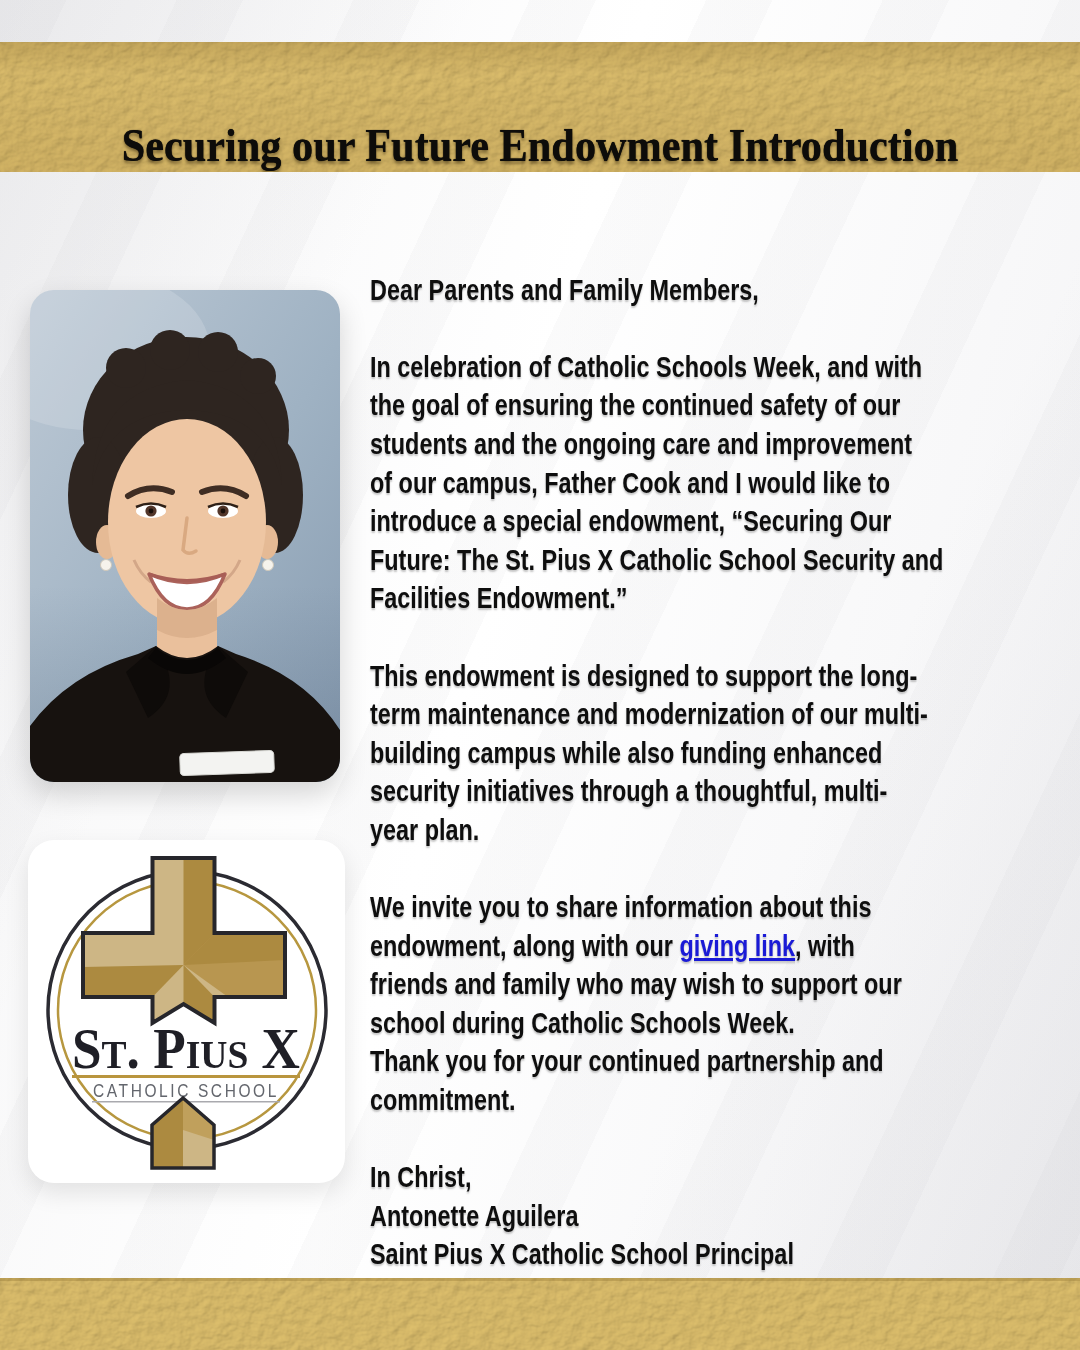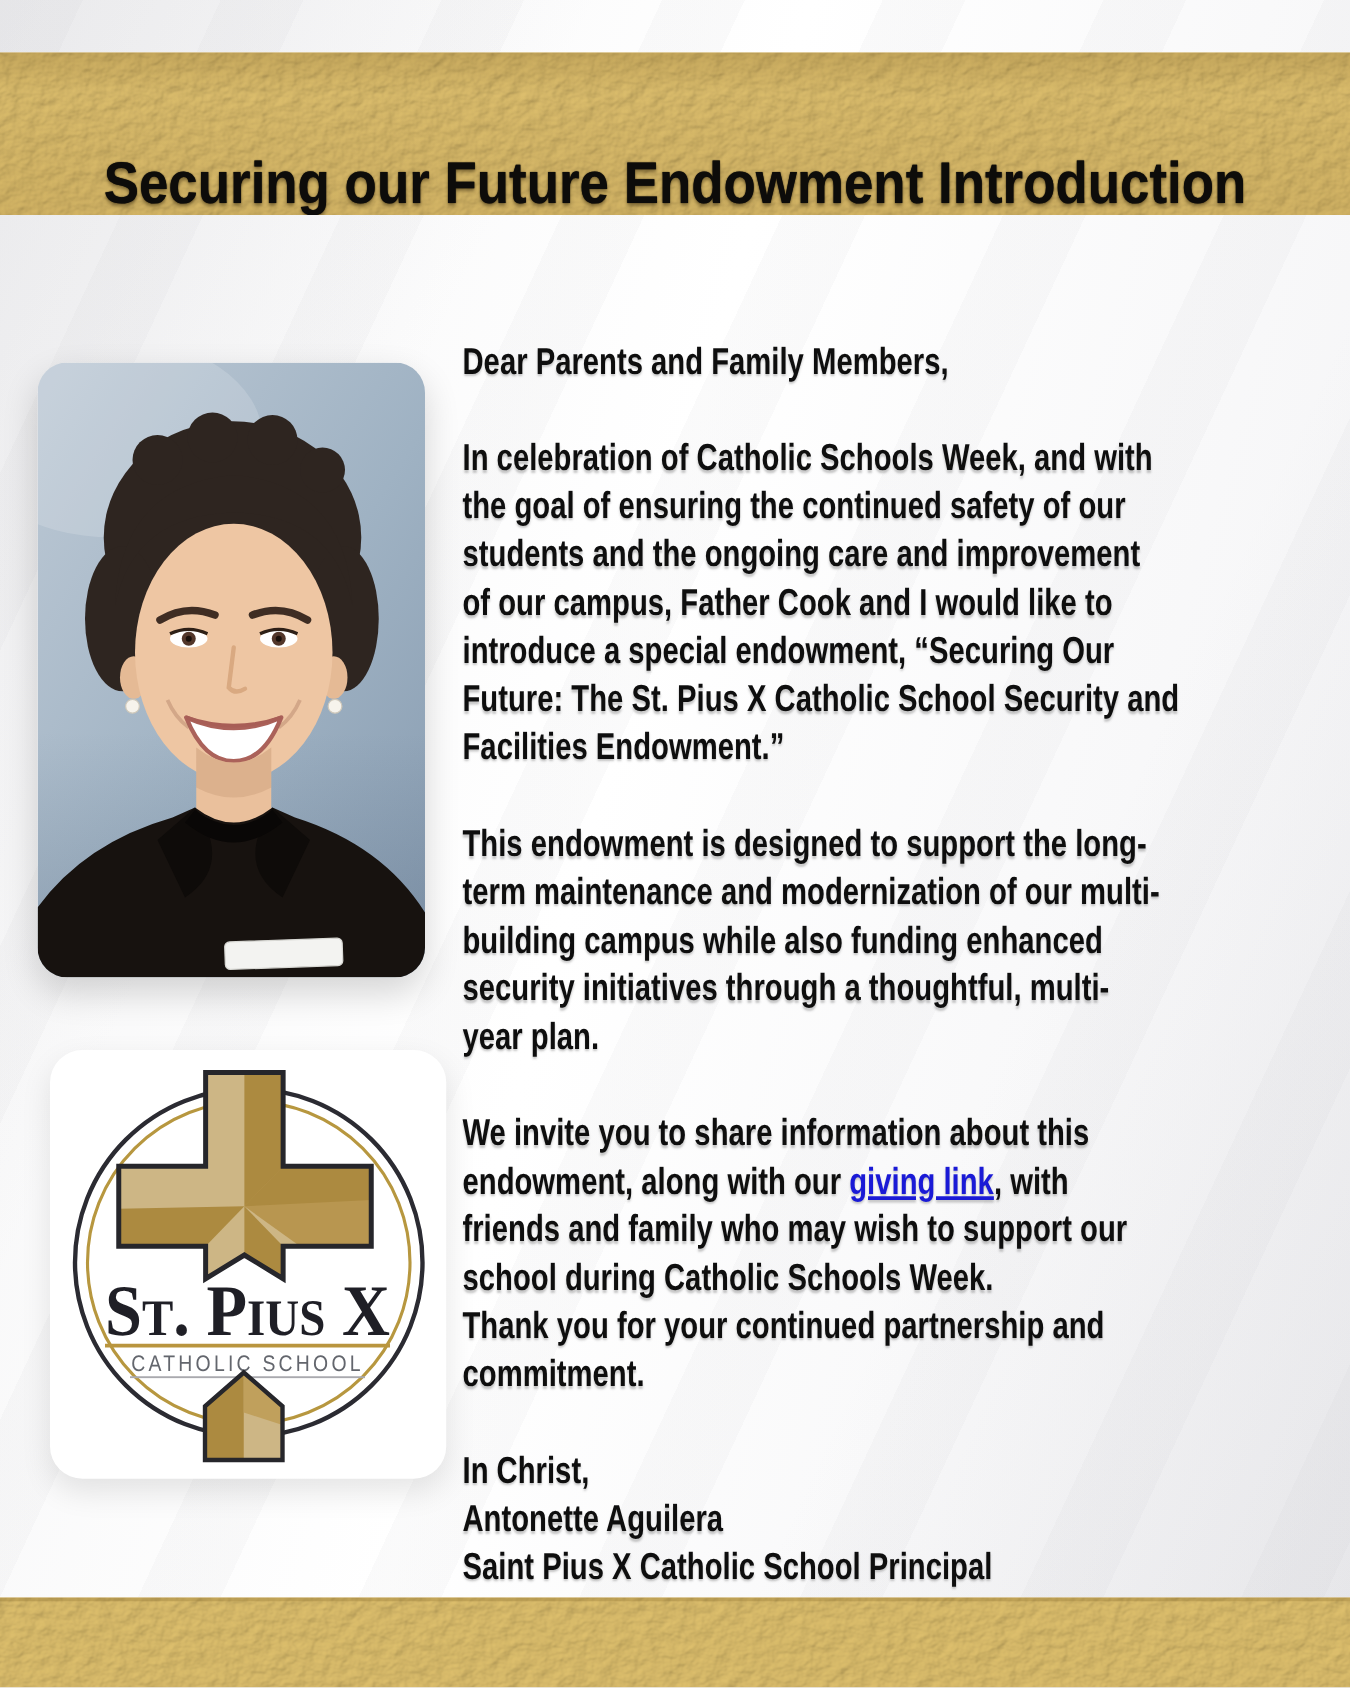--- a/index.html
+++ b/index.html
@@ -7,36 +7,36 @@
     position:relative;width:1080px;height:1350px;overflow:hidden;
     font-family:"Liberation Sans",sans-serif;
     background:
       linear-gradient(115deg, rgba(185,185,192,.20) 0%, rgba(255,255,255,0) 28%),
       linear-gradient(295deg, rgba(185,185,192,.22) 0%, rgba(255,255,255,0) 30%),
       repeating-linear-gradient(115deg, rgba(120,120,130,.035) 0 60px, rgba(255,255,255,0) 60px 160px),
       linear-gradient(105deg,#f5f5f6 0%,#ffffff 45%,#f2f2f4 100%);
   }
   .gold-band{position:absolute;left:0;width:1080px;background:#d2b267;overflow:hidden;}
   .gold-band svg{position:absolute;left:0;top:0;width:100%;height:100%;display:block;}
-  .banner{top:42px;height:130px;}
+  .banner{top:42px;height:130px;font-family:Liberation Serif, serif;}
   .bottom-band{top:1278px;height:72px;}
   .banner-title{
     position:absolute;left:-60px;top:76px;width:1200px;text-align:center;
     font-size:47px;font-weight:700;color:#0d0c0a;letter-spacing:0;
     transform:scaleX(0.90);transform-origin:50% 50%;
     text-shadow:0 3px 3px rgba(50,38,12,.45), 0 0 1px #000;
     white-space:nowrap;
   }
   .photo-card{
     position:absolute;left:30px;top:290px;width:310px;height:492px;border-radius:24px;
     overflow:hidden;box-shadow:0 12px 28px rgba(0,0,0,.16);
   }
   .photo-card svg{display:block;width:100%;height:100%;}
   .logo-card{
-    position:absolute;left:40px;top:840px;width:317px;height:343px;border-radius:26px;
+    position:absolute;left:28px;top:840px;width:317px;height:343px;border-radius:26px;
     background:#ffffff;overflow:hidden;box-shadow:0 10px 24px rgba(0,0,0,.10);
   }
   .logo-card svg{display:block;width:100%;height:100%;}
   .letter{
     position:absolute;left:370px;top:232px;width:900px;
     transform:scaleX(0.78);transform-origin:0 0;
     font-size:30px;line-height:38.6px;font-weight:700;color:#0e0e0e;
     white-space:pre-line;
     text-shadow:0 2px 2px rgba(70,70,70,.30);
   }

